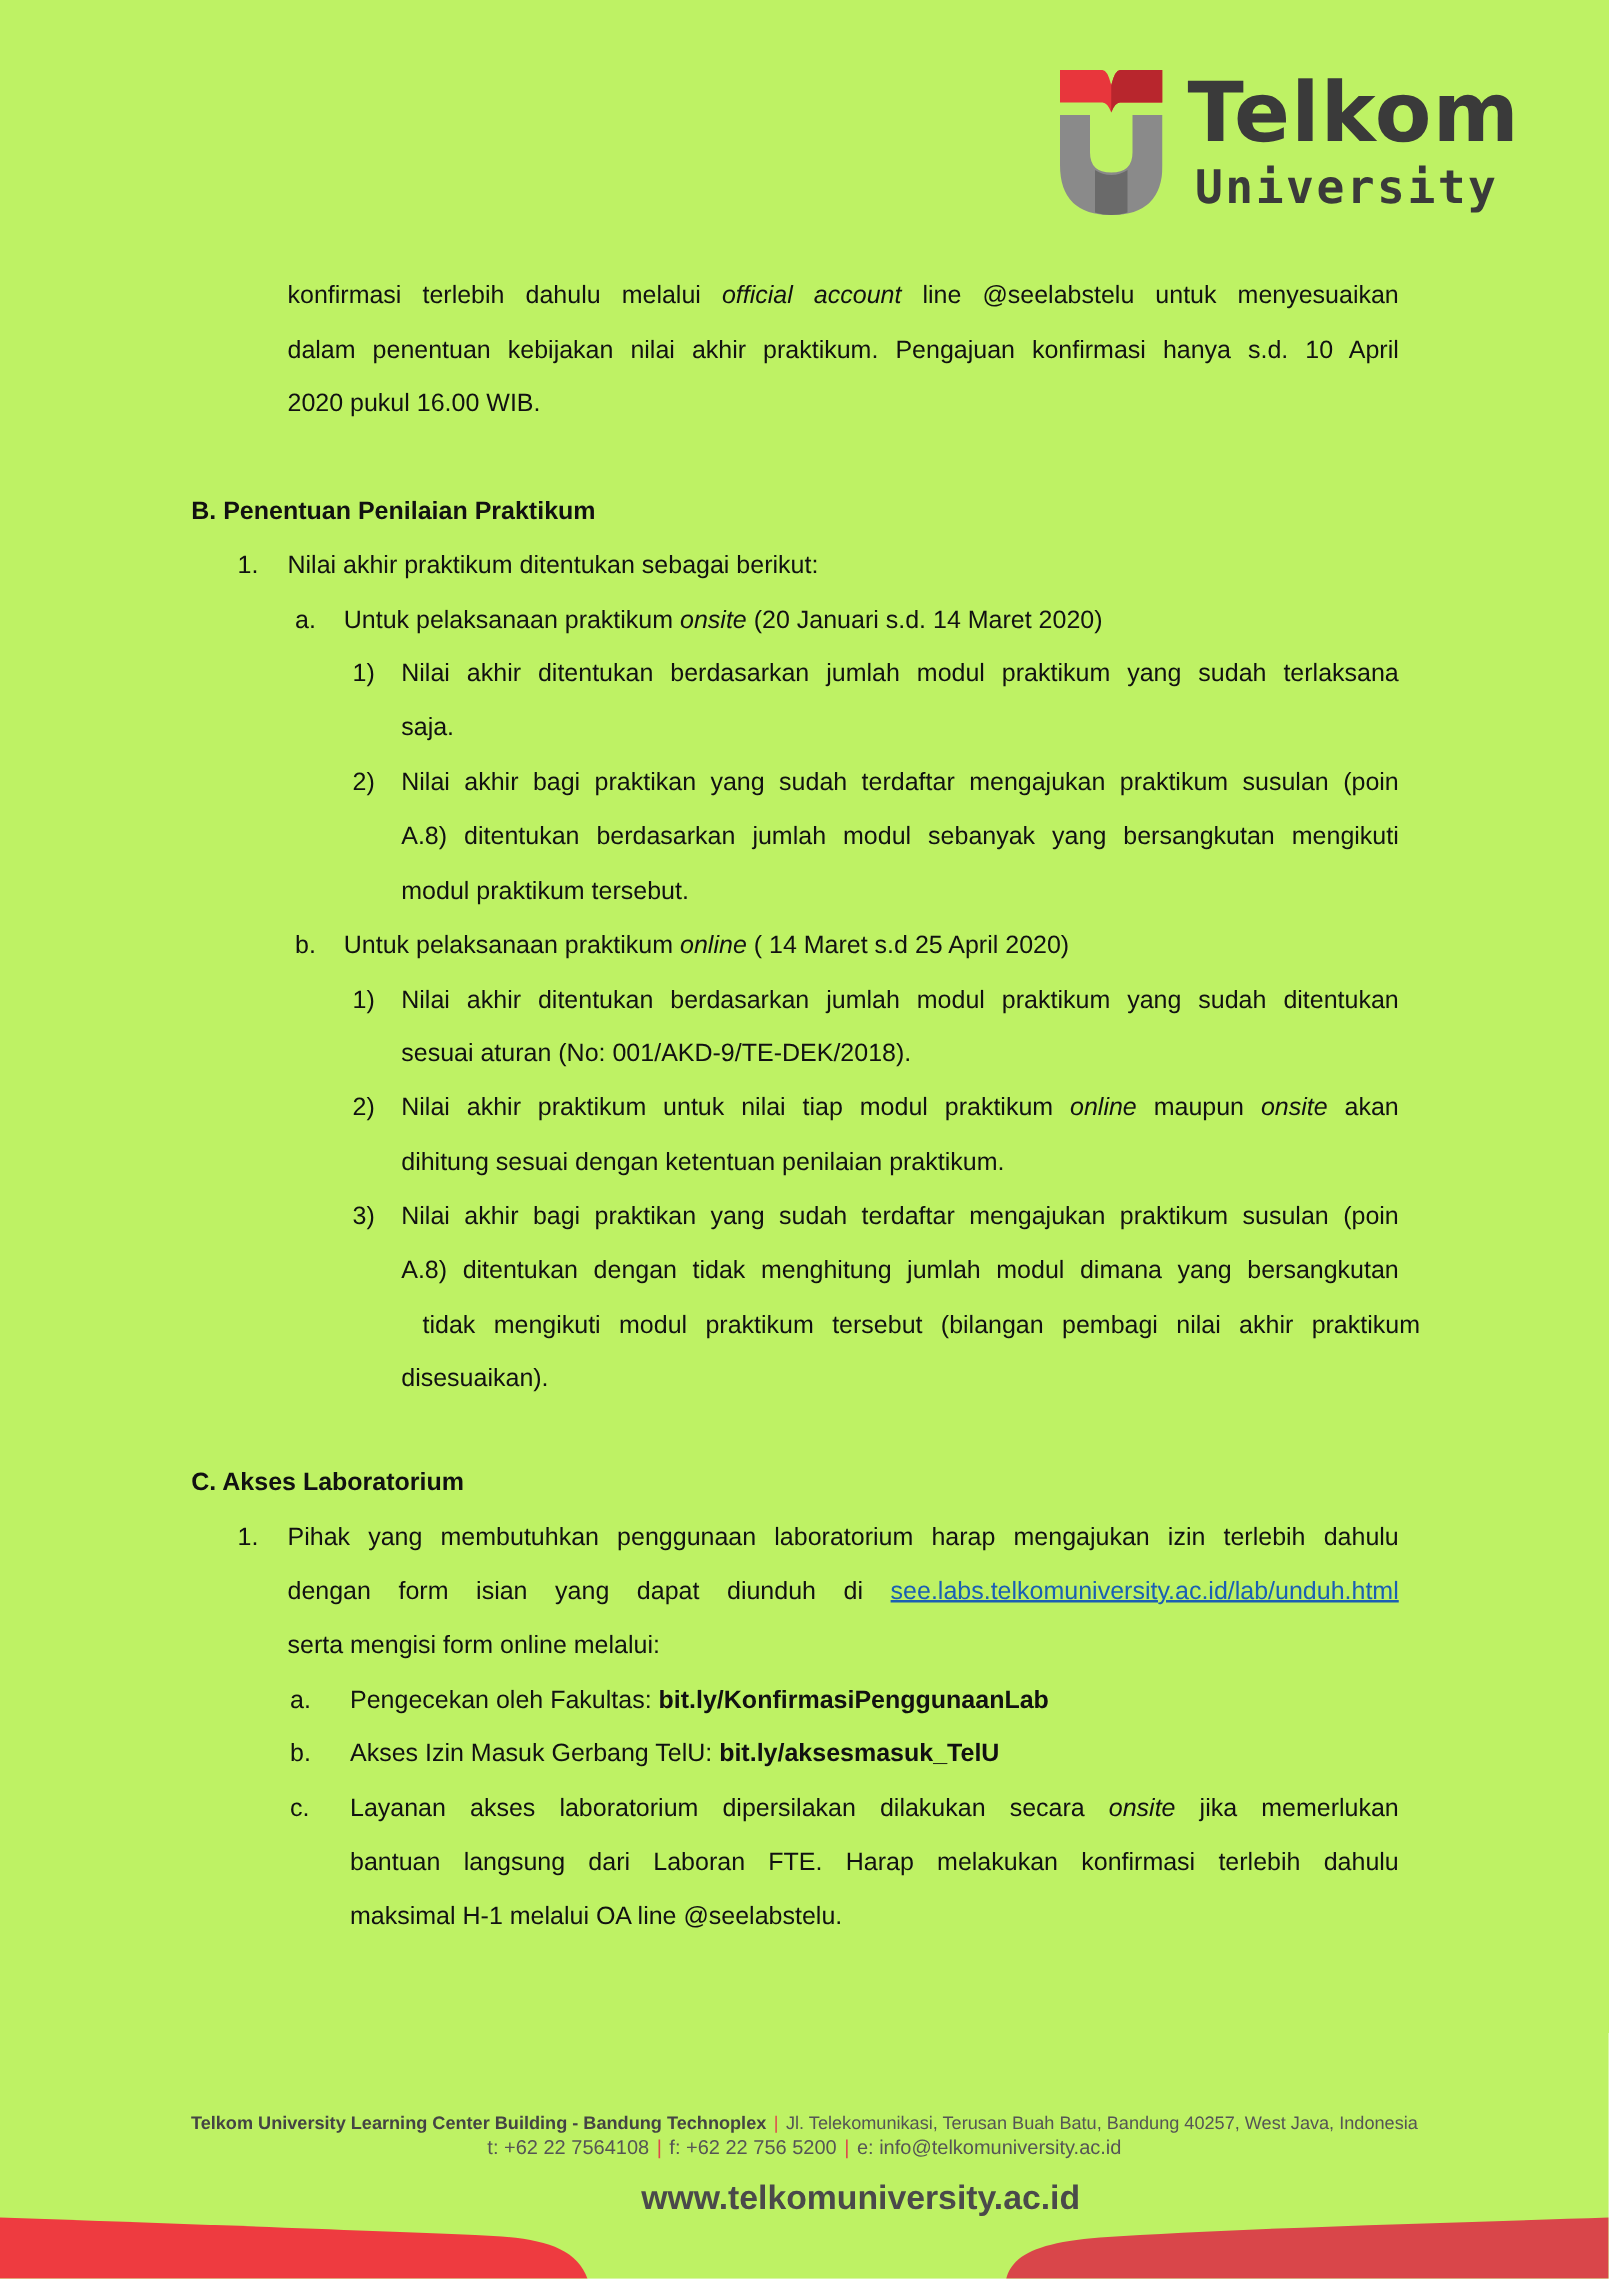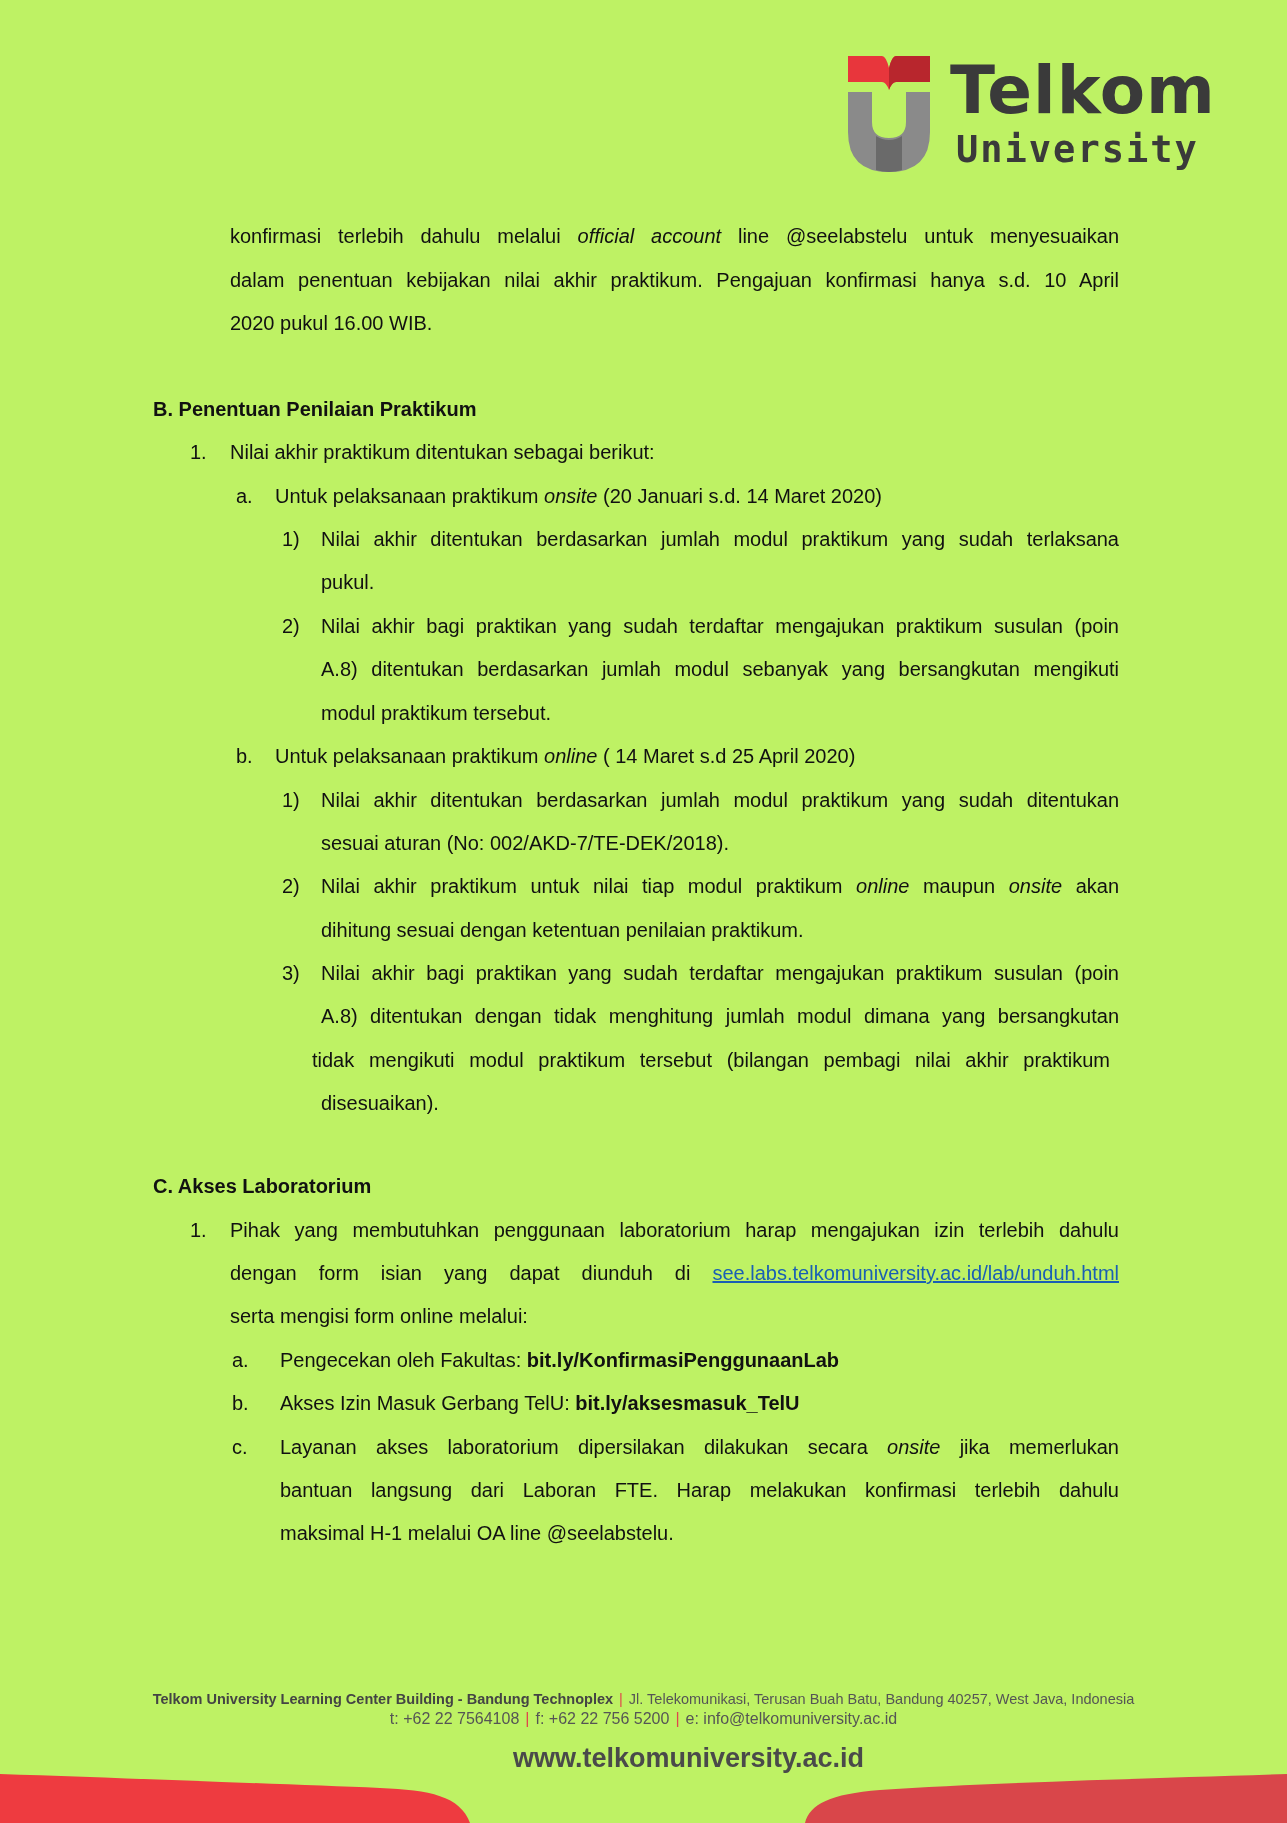--- a/index.html
+++ b/index.html
@@ -62,46 +62,46 @@
   <div class="marker" style="left:190px; top:440px;">1.</div>
   <div class="txt" style="left:230px; top:440px;">Nilai akhir praktikum ditentukan sebagai berikut:</div>
 
   <div class="marker" style="left:236px; top:484px;">a.</div>
   <div class="txt" style="left:275px; top:484px;">
     <span>Untuk pelaksanaan praktikum </span><i>onsite</i><span> (20 Januari s.d. 14 Maret 2020)</span>
   </div>
 
   <div class="marker" style="left:282px; top:527px;">1)</div>
   <div class="txt just" style="left:321px; top:527px; width:798px;">Nilai akhir ditentukan berdasarkan jumlah modul praktikum yang sudah terlaksana</div>
-  <div class="txt" style="left:321px; top:570px;">pukul.</div>
+  <div class="txt" style="left:321px; top:570px;">saja.</div>
 
   <div class="marker" style="left:282px; top:614px;">2)</div>
   <div class="txt just" style="left:321px; top:614px; width:798px;">Nilai akhir bagi praktikan yang sudah terdaftar mengajukan praktikum susulan (poin</div>
   <div class="txt just" style="left:321px; top:657px; width:798px;">A.8) ditentukan berdasarkan jumlah modul sebanyak yang bersangkutan mengikuti</div>
   <div class="txt" style="left:321px; top:701px;">modul praktikum tersebut.</div>
 
   <div class="marker" style="left:236px; top:744px;">b.</div>
   <div class="txt" style="left:275px; top:744px;">
     <span>Untuk pelaksanaan praktikum </span><i>online</i><span> ( 14 Maret s.d 25 April 2020)</span>
   </div>
 
   <div class="marker" style="left:282px; top:788px;">1)</div>
   <div class="txt just" style="left:321px; top:788px; width:798px;">Nilai akhir ditentukan berdasarkan jumlah modul praktikum yang sudah ditentukan</div>
-  <div class="txt" style="left:321px; top:831px;">sesuai aturan (No: 002/AKD-7/TE-DEK/2018).</div>
+  <div class="txt" style="left:321px; top:831px;">sesuai aturan (No: 001/AKD-9/TE-DEK/2018).</div>
 
   <div class="marker" style="left:282px; top:874px;">2)</div>
   <div class="txt" style="left:321px; top:918px;">dihitung sesuai dengan ketentuan penilaian praktikum.</div>
   <div class="txt just" style="left:321px; top:874px; width:798px;">
     <span>Nilai akhir praktikum untuk nilai tiap modul praktikum </span><i>online</i><span> maupun </span><i>onsite</i><span> akan</span>
   </div>
 
   <div class="marker" style="left:282px; top:961px;">3)</div>
   <div class="txt just" style="left:321px; top:961px; width:798px;">Nilai akhir bagi praktikan yang sudah terdaftar mengajukan praktikum susulan (poin</div>
   <div class="txt just" style="left:321px; top:1004px; width:798px;">A.8) ditentukan dengan tidak menghitung jumlah modul dimana yang bersangkutan</div>
-  <div class="txt just" style="left:312px; top:1048px; width:798px;">tidak mengikuti  modul praktikum tersebut (bilangan pembagi nilai akhir praktikum</div>
+  <div class="txt just" style="left:338px; top:1048px; width:798px;">tidak mengikuti  modul praktikum tersebut (bilangan pembagi nilai akhir praktikum</div>
   <div class="txt" style="left:321px; top:1091px;">disesuaikan).</div>
 
   <div class="txt heading" style="left:153px; top:1174px;">C. Akses Laboratorium</div>
 
   <div class="marker" style="left:190px; top:1218px;">1.</div>
   <div class="txt just" style="left:230px; top:1261px; width:889px;">
     <span>dengan form isian yang dapat diunduh di </span><a class="link">see.labs.telkomuniversity.ac.id/lab/unduh.html</a>
   </div>
   <div class="txt just" style="left:230px; top:1218px; width:889px;">Pihak yang membutuhkan penggunaan laboratorium harap mengajukan izin terlebih dahulu</div>
   <div class="txt" style="left:230px; top:1304px;">serta mengisi form online melalui:</div>

